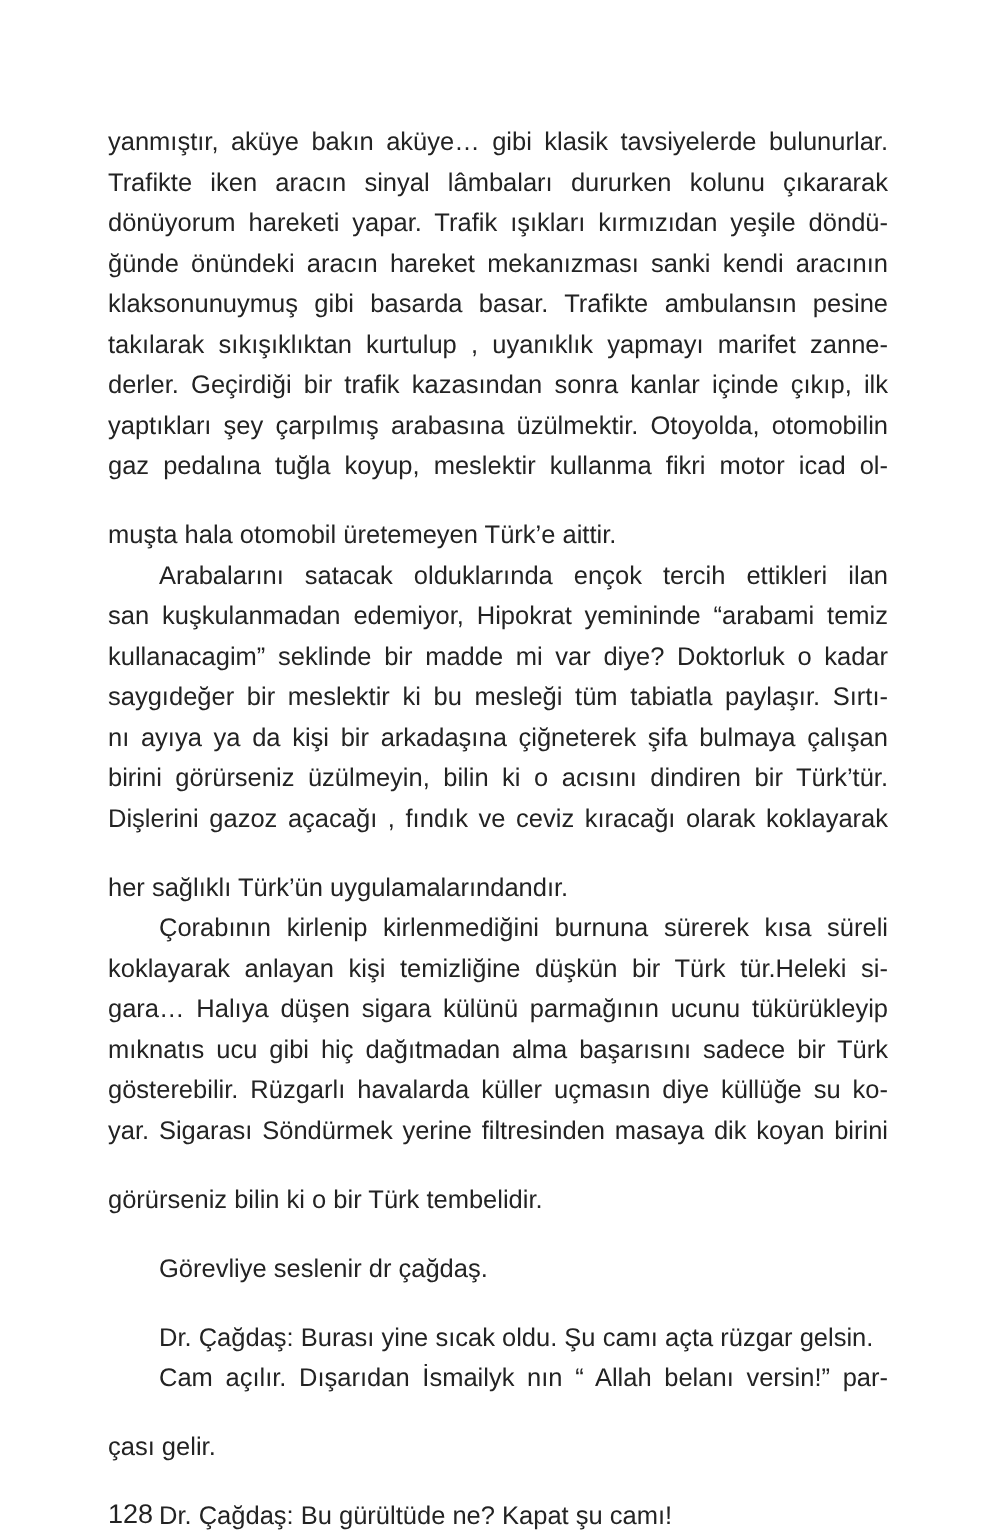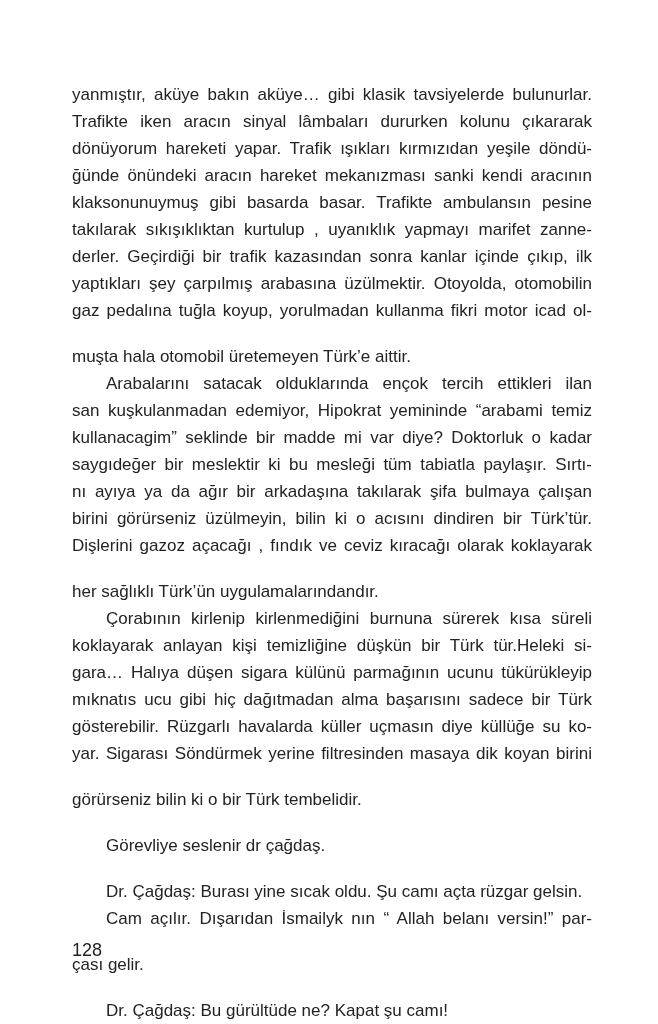--- a/index.html
+++ b/index.html
@@ -40,48 +40,48 @@
     text-align: left;
     text-align-last: left;
     margin-top: 19px;
   }
   .line.indented {
     text-indent: 34px;
   }
   .page-number {
     position: absolute;
     left: 72px;
-    top: 937px;
+    top: 996px;
     font-size: 18px;
     line-height: 27px;
   }
 </style>
 </head>
 <body>
 
 <div class="page" style="background: rgb(255, 255, 255); color: rgb(35, 35, 35);">
   <div class="text-block">
       <div class="paragraph">
         <div class="line">yanmıştır, aküye bakın aküye… gibi klasik tavsiyelerde bulunurlar.</div>
         <div class="line">Trafikte iken aracın sinyal lâmbaları dururken kolunu çıkararak</div>
         <div class="line">dönüyorum hareketi yapar. Trafik ışıkları kırmızıdan yeşile döndü-</div>
         <div class="line">ğünde önündeki aracın hareket mekanızması sanki kendi aracının</div>
         <div class="line">klaksonunuymuş gibi basarda basar. Trafikte ambulansın pesine</div>
         <div class="line">takılarak sıkışıklıktan kurtulup , uyanıklık yapmayı marifet zanne-</div>
         <div class="line">derler. Geçirdiği bir trafik kazasından sonra kanlar içinde çıkıp, ilk</div>
         <div class="line">yaptıkları şey çarpılmış arabasına üzülmektir. Otoyolda, otomobilin</div>
-        <div class="line">gaz pedalına tuğla koyup, yorulmadan kullanma fikri motor icad ol-</div>
+        <div class="line">gaz pedalına tuğla koyup, meslektir kullanma fikri motor icad ol-</div>
         <div class="line para-end">muşta hala otomobil üretemeyen Türk’e aittir.</div>
       </div>
       <div class="paragraph">
         <div class="line indented">Arabalarını satacak olduklarında ençok tercih ettikleri ilan</div>
         <div class="line">san kuşkulanmadan edemiyor, Hipokrat yemininde “arabami temiz</div>
         <div class="line">kullanacagim” seklinde bir madde mi var diye? Doktorluk o kadar</div>
         <div class="line">saygıdeğer bir meslektir ki bu mesleği tüm tabiatla paylaşır. Sırtı-</div>
-        <div class="line">nı ayıya ya da ağır bir arkadaşına takılarak şifa bulmaya çalışan</div>
+        <div class="line">nı ayıya ya da kişi bir arkadaşına çiğneterek şifa bulmaya çalışan</div>
         <div class="line">birini görürseniz üzülmeyin, bilin ki o acısını dindiren bir Türk’tür.</div>
         <div class="line">Dişlerini gazoz açacağı , fındık ve ceviz kıracağı olarak koklayarak</div>
         <div class="line para-end">her sağlıklı Türk’ün uygulamalarındandır.</div>
       </div>
       <div class="paragraph">
         <div class="line indented">Çorabının kirlenip kirlenmediğini burnuna sürerek kısa süreli</div>
         <div class="line">koklayarak anlayan kişi temizliğine düşkün bir Türk tür.Heleki si-</div>
         <div class="line">gara… Halıya düşen sigara külünü parmağının ucunu tükürükleyip</div>
         <div class="line">mıknatıs ucu gibi hiç dağıtmadan alma başarısını sadece bir Türk</div>
         <div class="line">gösterebilir. Rüzgarlı havalarda küller uçmasın diye küllüğe su ko-</div>

